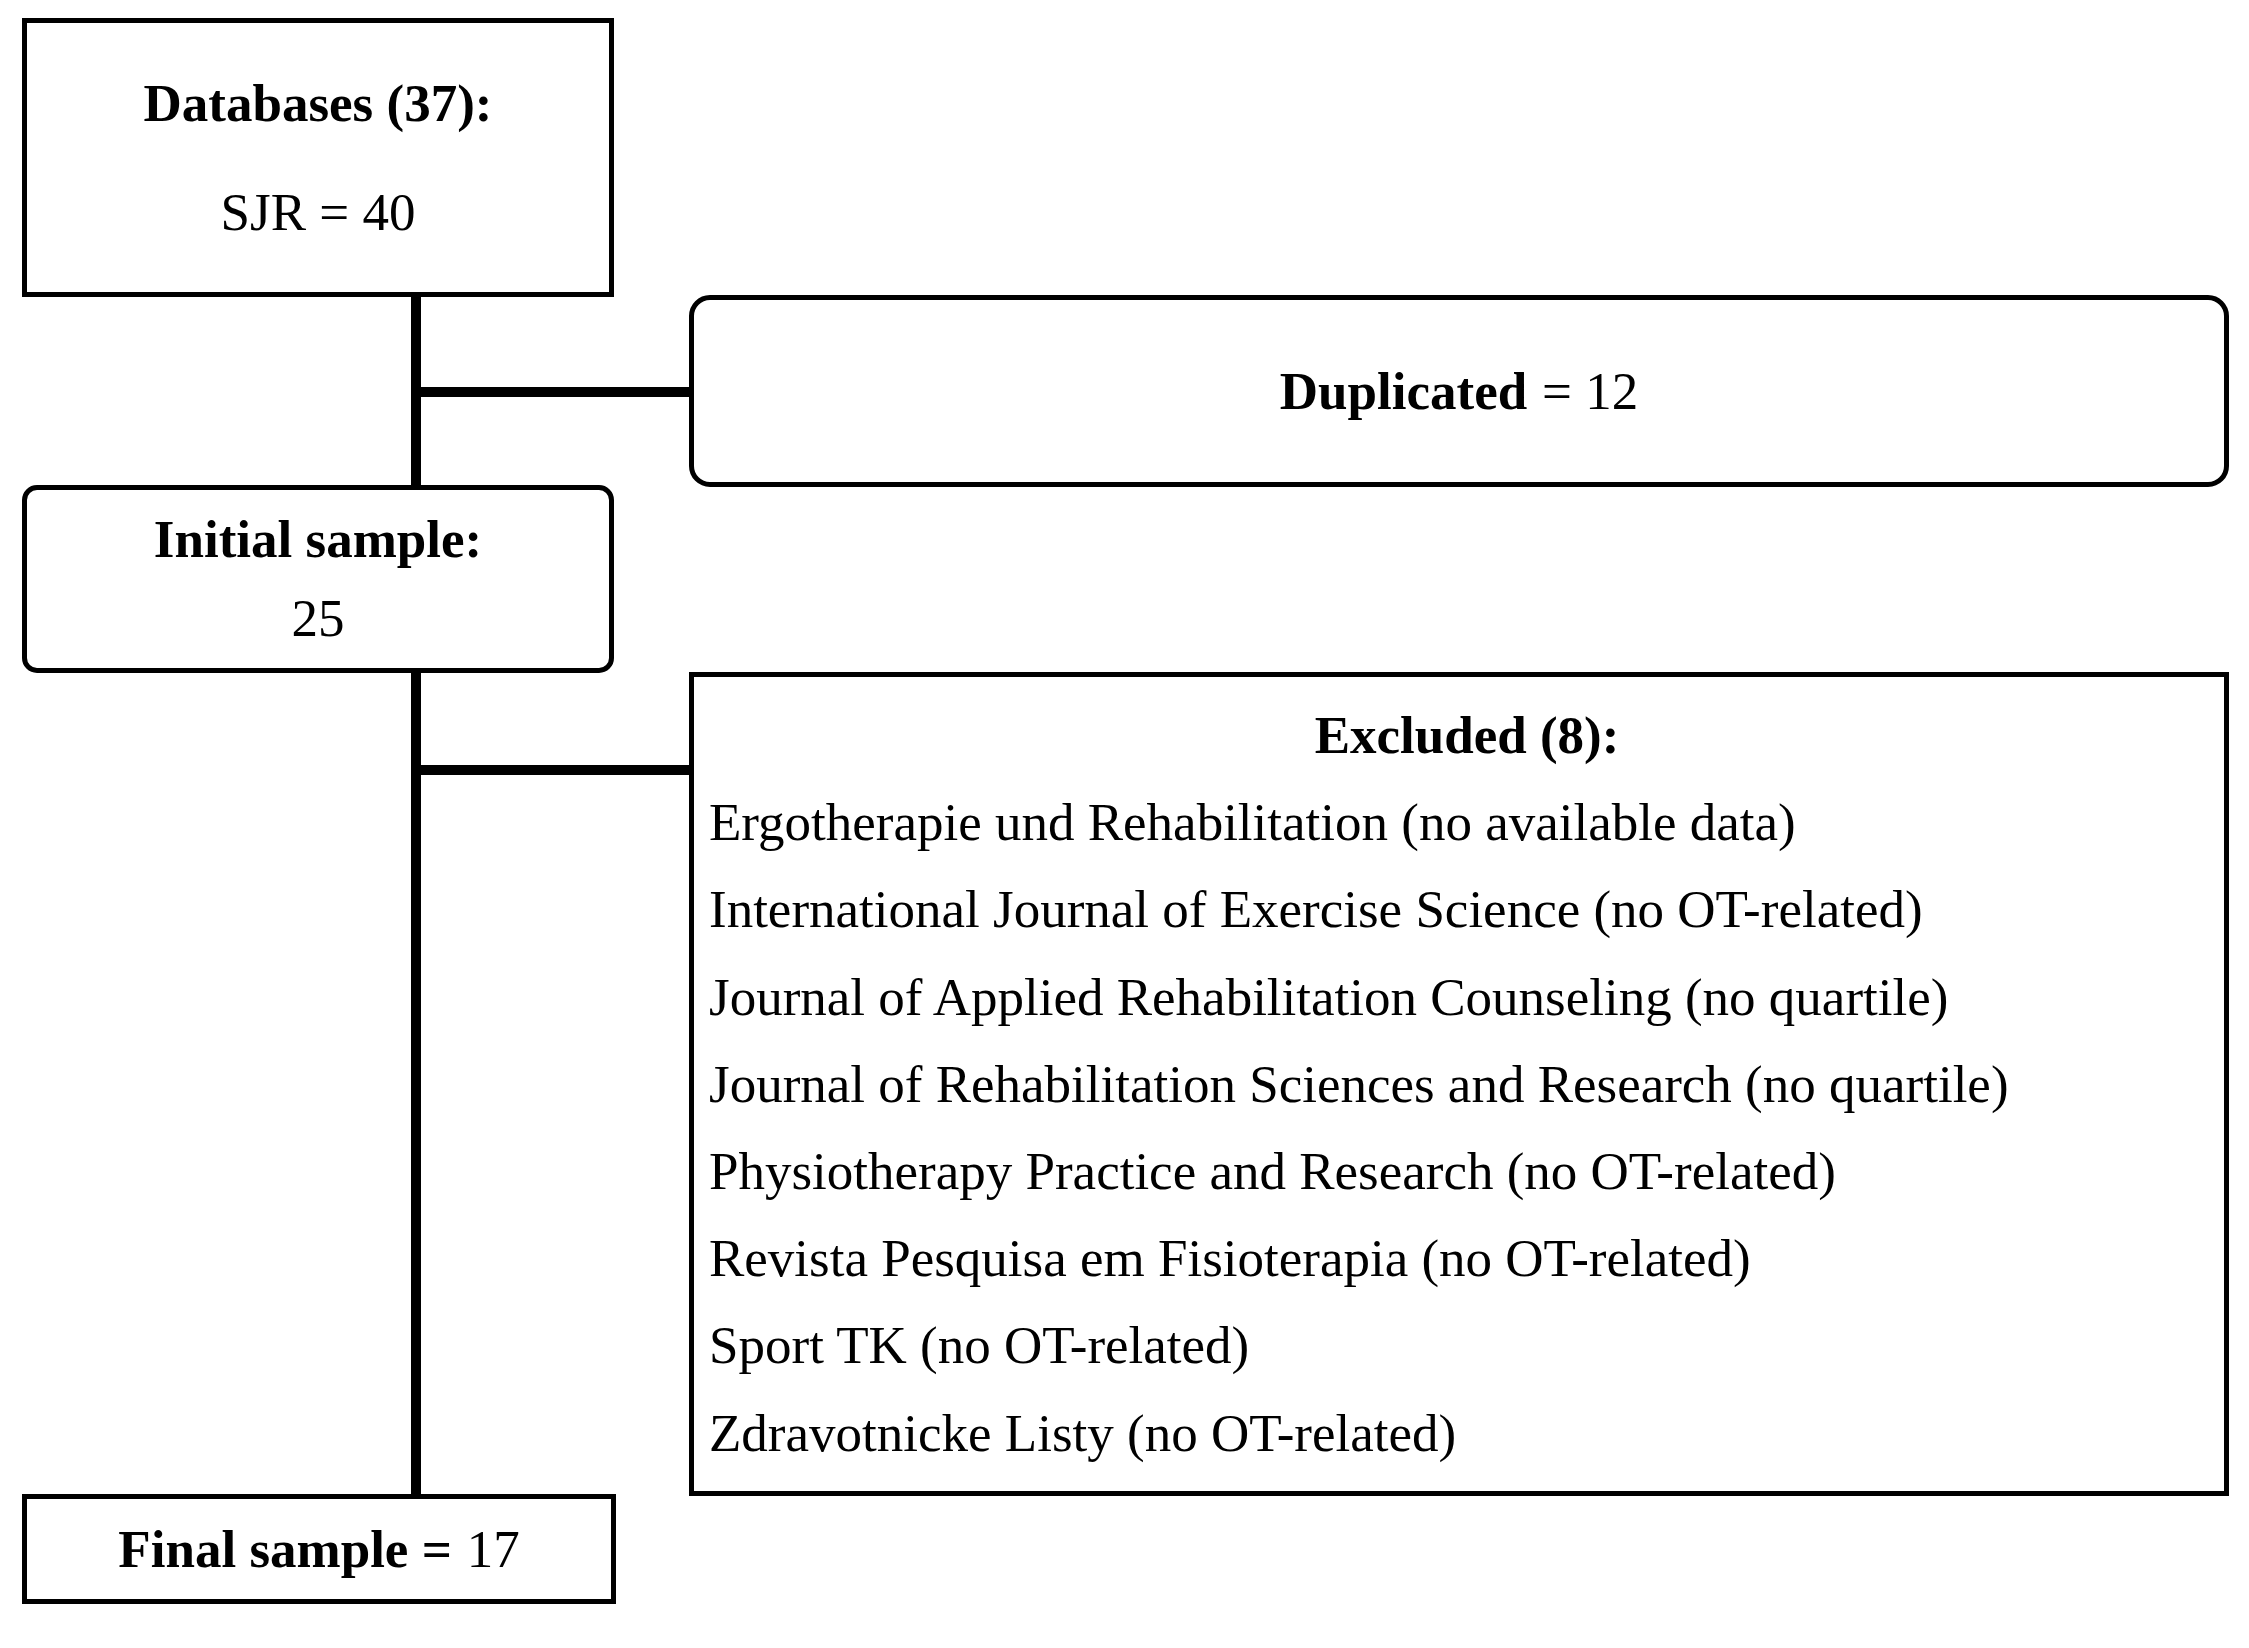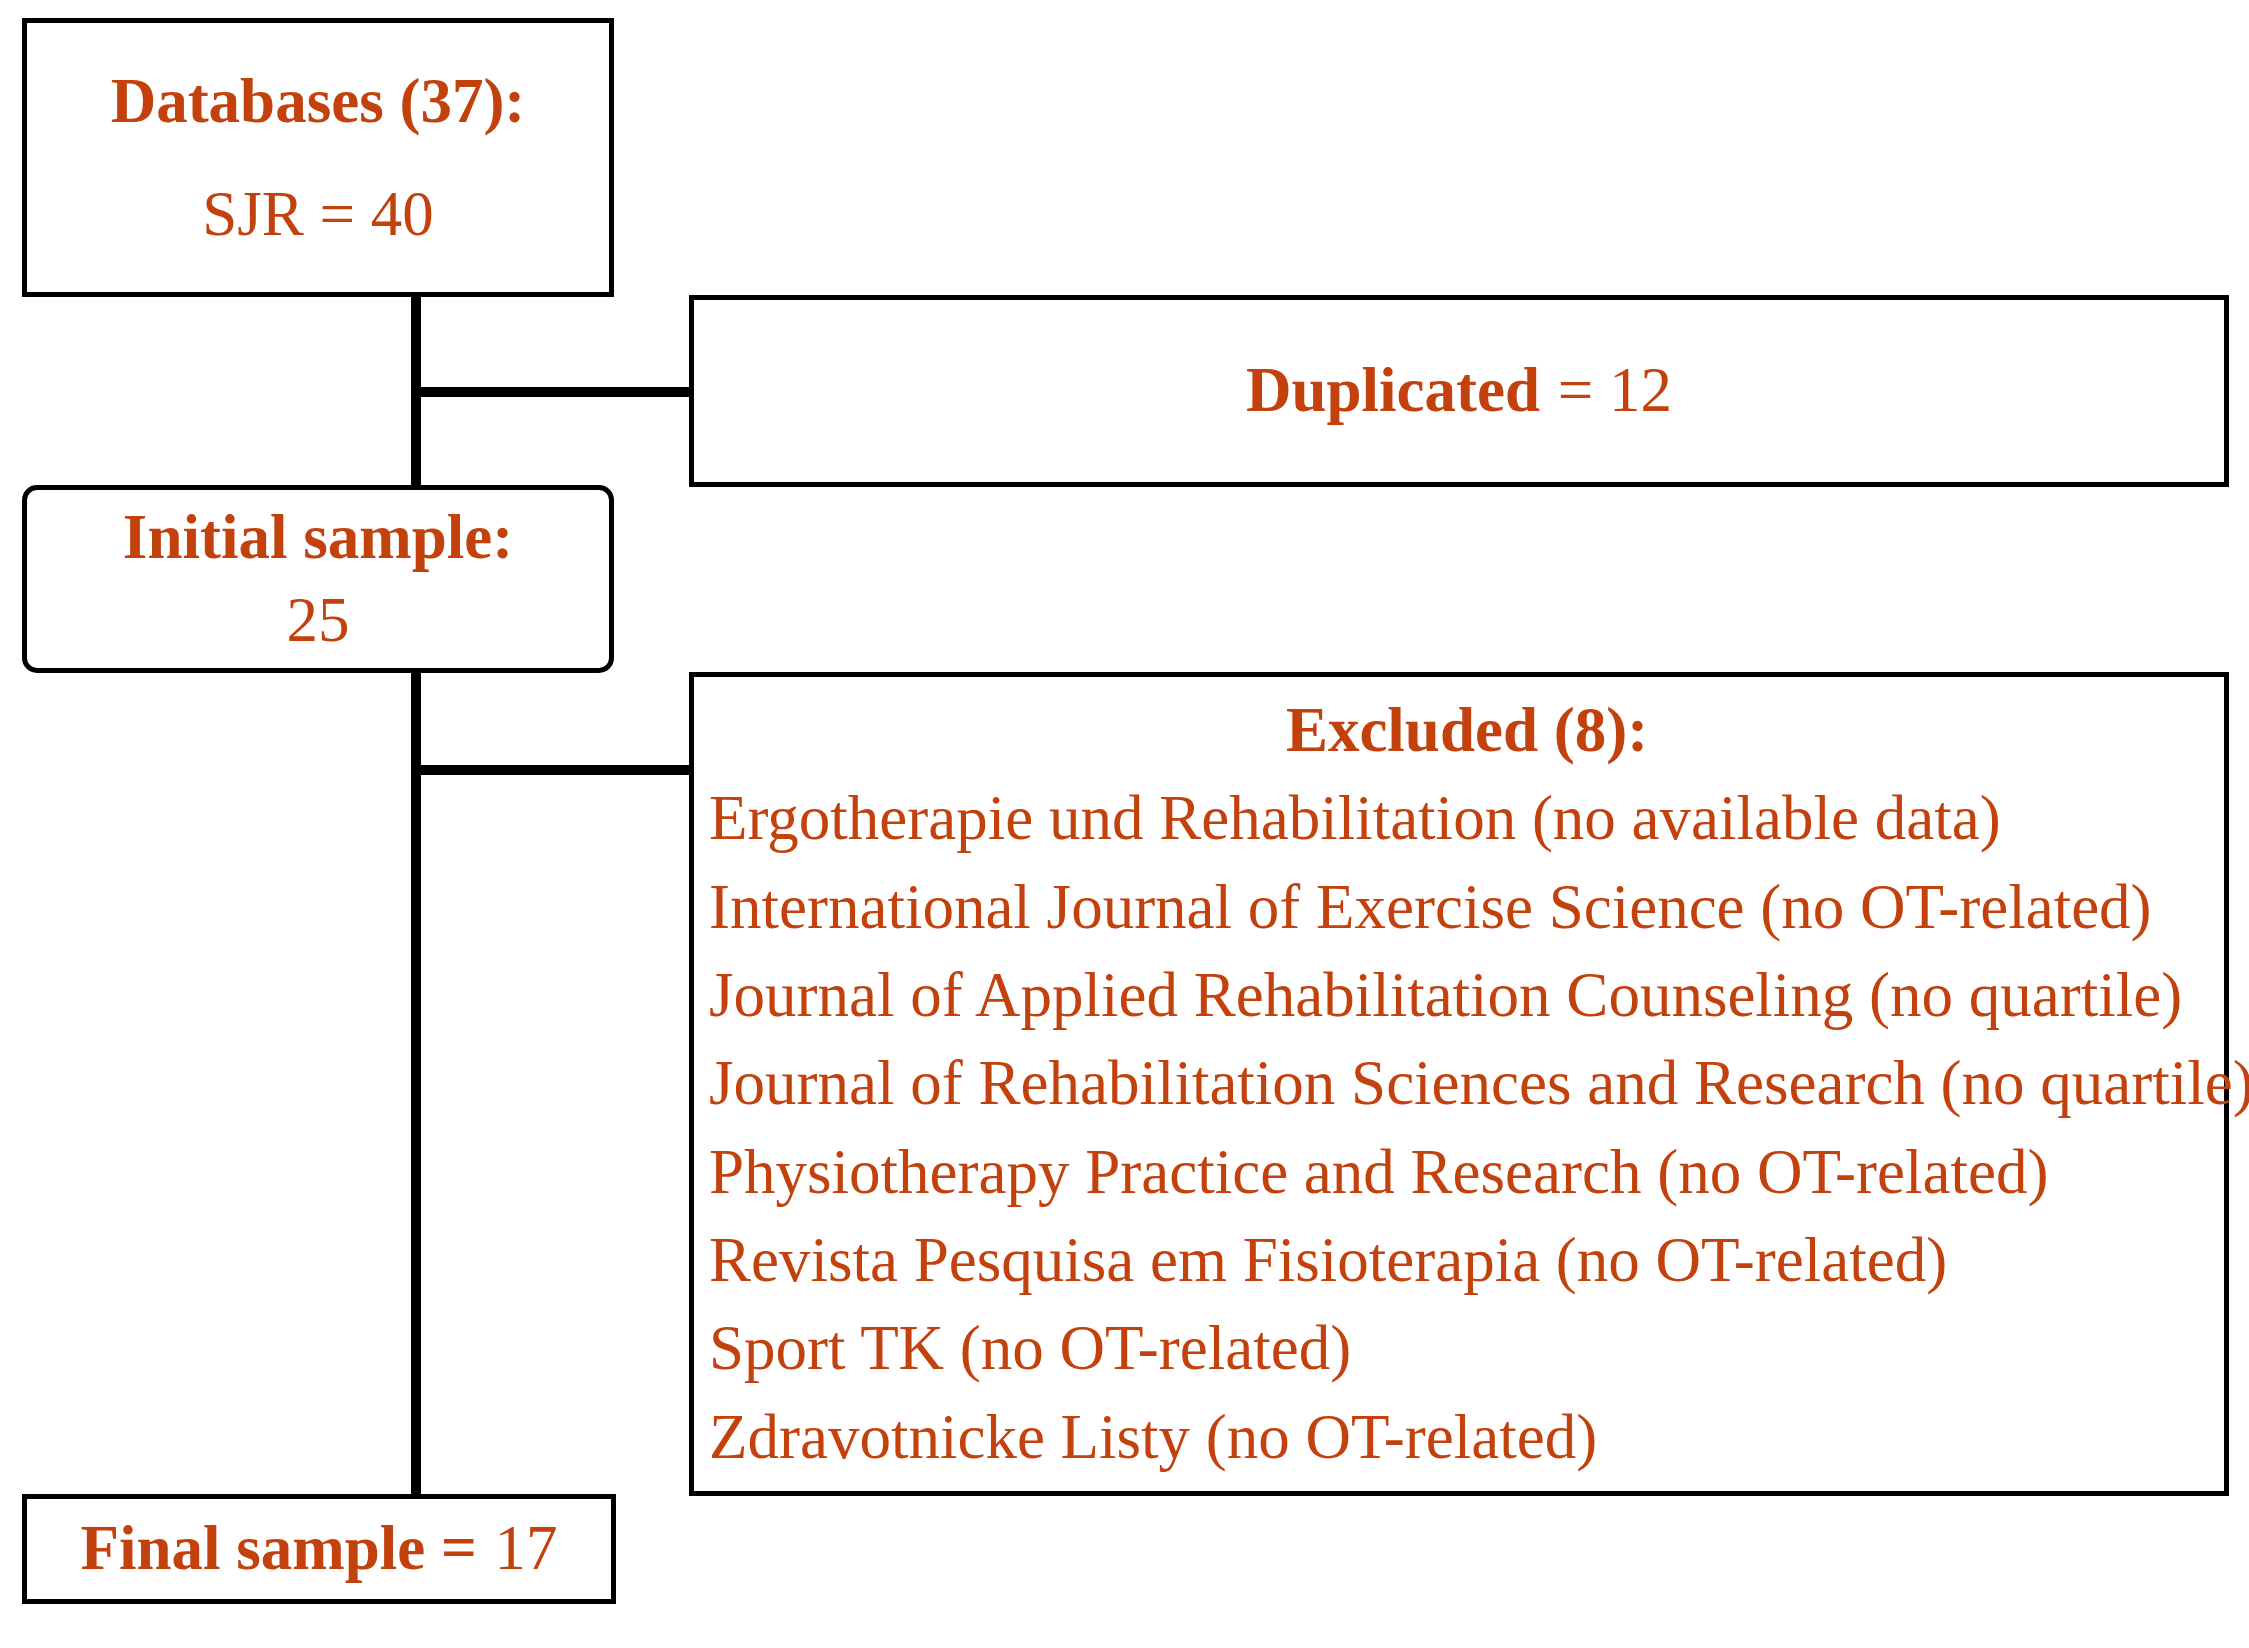--- a/index.html
+++ b/index.html
@@ -6,22 +6,22 @@
     margin: 0;
     padding: 0;
     background: #ffffff;
   }
   .canvas {
     position: relative;
     width: 2250px;
     height: 1648px;
     background: #ffffff;
     font-family: "Liberation Serif", "DejaVu Serif", serif;
-    color: #c2410c;
-    font-size: 63px;
+    color: #000000;
+    font-size: 53px;
     overflow: hidden;
   }
   .box {
     position: absolute;
     box-sizing: border-box;
     border: 5.9px solid #000000;
     background: #ffffff;
     display: flex;
     flex-direction: column;
     justify-content: space-evenly;
@@ -35,21 +35,21 @@
   }
   .bold { font-weight: bold; }
   .value-part { margin-left: 0.28em; font-weight: normal; }
 
   
   .box-databases { left: 22px; top: 18.3px;  width: 592px; height: 279px; }
   .box-initial   { left: 22px; top: 485px; width: 592px; height: 188px; border-radius: 15px; }
   .box-final     { left: 22px; top: 1494px; width: 594px; height: 110px; justify-content: center; }
 
   
-  .box-duplicated { left: 689px; top: 295px; width: 1540px; height: 192px; justify-content: center; }
+  .box-duplicated { left: 689px; top: 295px; width: 1540px; height: 192px; justify-content: center; border-radius: 21px; }
   .box-excluded   { left: 689px; top: 672px; width: 1540px; height: 824px; }
 
   .box-excluded .item {
     text-align: left;
     padding-left: 15px;
   }
   .box-excluded .title {
     text-align: center;
     margin-left: 16px;
   }

